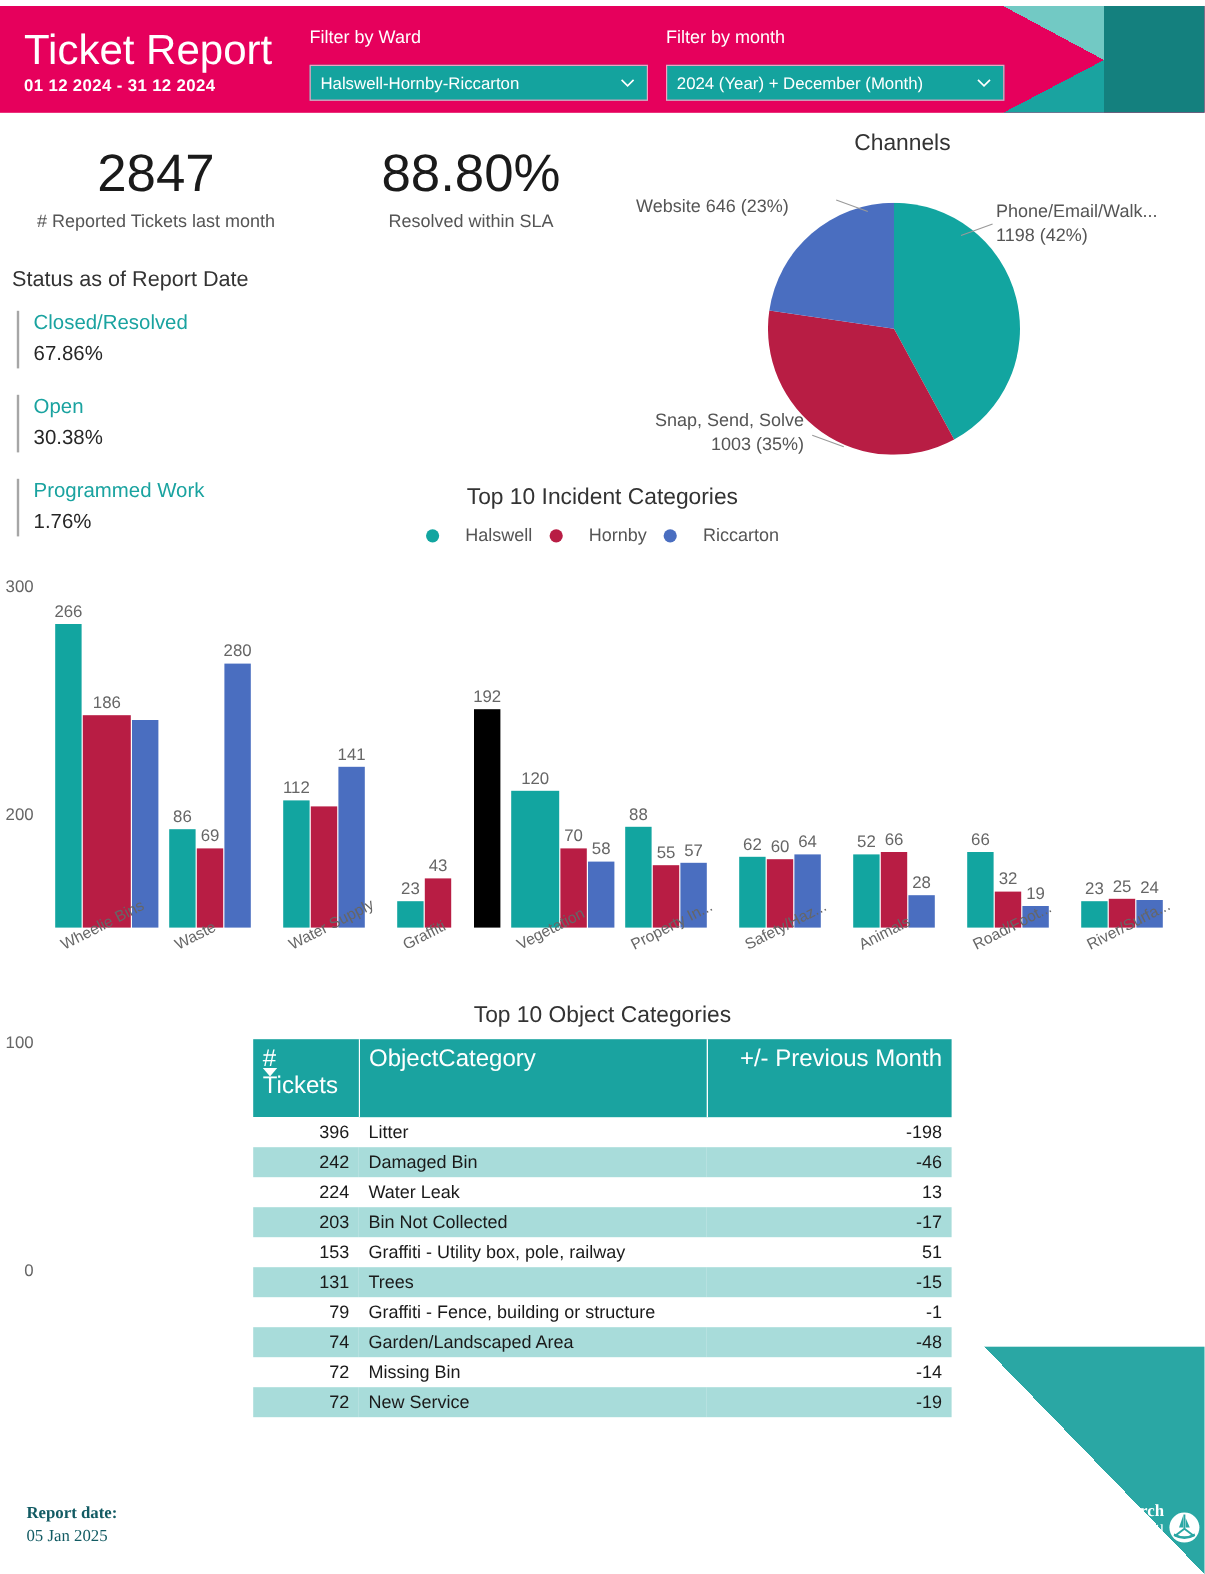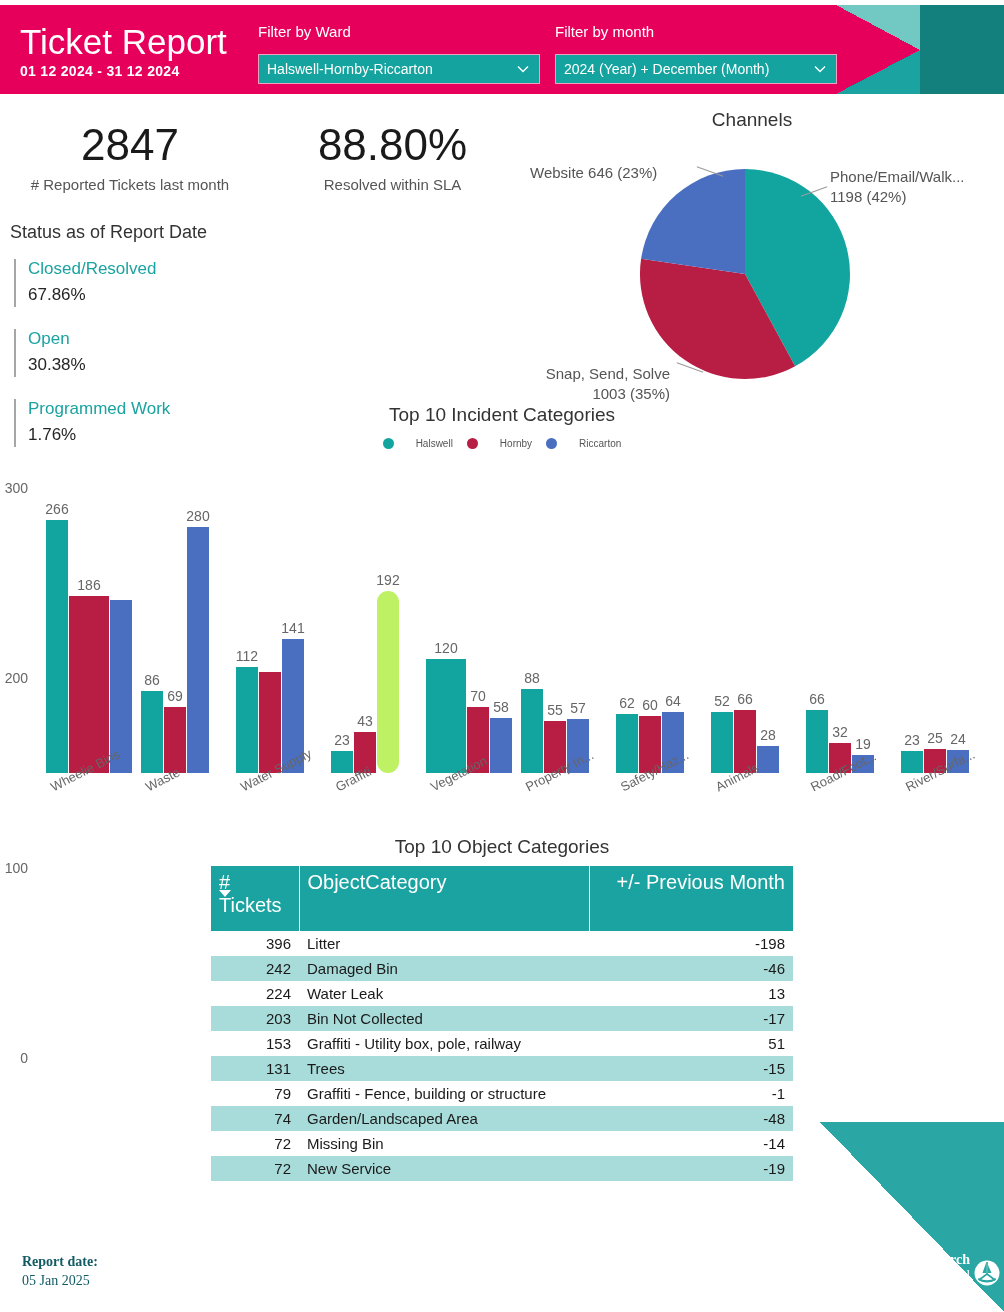--- a/index.html
+++ b/index.html
@@ -66,21 +66,21 @@
   #pie-section { position: absolute; left: 500px; top: 105px; width: 504px; height: 290px; }
   .pie-title { position:absolute; left:0; right:0; top:4px; text-align:center; font-size:19px; color:#333; }
   #pie-wrap { position:absolute; left:140px; top:64px; width:210px; height:210px; }
   .pie-label { position:absolute; font-size:15px; color:#555555; line-height:20px; white-space:nowrap; }
   .leader { position:absolute; border-bottom:1px solid #9a9a9a; }
 
   
   #bar-section { position: absolute; left: 0; top: 400px; width: 1004px; height: 440px; }
   .bar-title { position:absolute; left:0; right:0; top:4px; text-align:center; font-size:19px; color:#333; }
   .legend { position:absolute; left:0; right:0; top:38px; display:flex; justify-content:center; gap:14px; }
-  .legend-item { display:flex; align-items:center; gap:22px; font-size:10px; color:#555; }
+  .legend-item { display:flex; align-items:center; gap:22px; font-size:15px; color:#555; }
   .dot { width:11px; height:11px; border-radius:50%; display:inline-block; }
 
   #plot { position:absolute; left:34px; top:88px; width:950px; height:285px; }
   .ytick { position:absolute; right:calc(100% + 6px); font-size:14px; color:#666; transform:translateY(-50%); white-space:nowrap; }
   .gridline { position:absolute; left:0; right:0; height:1px; }
   .group { position:absolute; bottom:0; display:flex; align-items:flex-end; gap:0px; }
   .bar { position:relative; }
   .bar-val {
     position:absolute; bottom:100%; left:50%; transform:translateX(-50%);
     font-size:14px; color:#666; margin-bottom:3px; white-space:nowrap;
@@ -197,21 +197,21 @@
           <path d="M 105 105 L 105.00 0.00 A 105 105 0 0 1 155.12 197.26 Z" fill="#12A5A0"></path>
           <path d="M 105 105 L 155.12 197.26 A 105 105 0 0 1 1.10 89.82 Z" fill="#B81D44"></path>
           <path d="M 105 105 L 1.10 89.82 A 105 105 0 0 1 105.00 0.00 Z" fill="#4A6EC0"></path>
         </svg></div>
     <div id="pie-labels">
         <div class="pie-label" style="left: 330px; top: 62px; text-align: left;">
           <div>Phone/Email/Walk...</div>
           <div>1198 (42%)</div>
         </div>
         <div class="leader" style="left: 300px; top: 86px; width: 28px; transform: rotate(-20deg);"></div>
-        <div class="pie-label" style="left: 10px; top: 259px; width: 160px; text-align: right;">
+        <div class="pie-label" style="left: 10px; top: 236px; width: 160px; text-align: right;">
           <div>Snap, Send, Solve</div>
           <div>1003 (35%)</div>
         </div>
         <div class="leader" style="left: 176px; top: 262px; width: 28px; transform: rotate(20deg);"></div>
         <div class="pie-label" style="left: 30px; top: 58px; text-align: left;">
           <div>Website 646 (23%)</div>
         </div>
         <div class="leader" style="left: 196px; top: 66px; width: 28px; transform: rotate(20deg);"></div>
       </div>
   </div>
@@ -254,41 +254,41 @@
           </div>
           <div class="bar" style="width: 22px; height: 172.9px; background: rgb(74, 110, 192); margin-left: 1px;"></div>
         </div>
         <div class="group" style="left: 107px; height: 285px;">
           <div class="bar" style="width: 22px; height: 81.7px; background: rgb(18, 165, 160); margin-left: 0px;">
             <span class="bar-val">86</span>
           </div>
           <div class="bar" style="width: 22px; height: 65.55px; background: rgb(184, 29, 68); margin-left: 1px;">
             <span class="bar-val">69</span>
           </div>
-          <div class="bar" style="width: 22px; height: 246px; background: rgb(74, 110, 192); margin-left: 1px;">
+          <div class="bar" style="width: 22px; height: 220px; background: rgb(74, 110, 192); margin-left: 1px;">
             <span class="bar-val">280</span>
           </div>
         </div>
         <div class="group" style="left: 202px; height: 285px;">
           <div class="bar" style="width: 22px; height: 106.4px; background: rgb(18, 165, 160); margin-left: 0px;">
             <span class="bar-val">112</span>
           </div>
           <div class="bar" style="width: 22px; height: 100.7px; background: rgb(184, 29, 68); margin-left: 1px;"></div>
           <div class="bar" style="width: 22px; height: 133.95px; background: rgb(74, 110, 192); margin-left: 1px;">
             <span class="bar-val">141</span>
           </div>
         </div>
         <div class="group" style="left: 297px; height: 285px;">
           <div class="bar" style="width: 22px; height: 21.85px; background: rgb(18, 165, 160); margin-left: 0px;">
             <span class="bar-val">23</span>
           </div>
           <div class="bar" style="width: 22px; height: 40.85px; background: rgb(184, 29, 68); margin-left: 1px;">
             <span class="bar-val">43</span>
           </div>
-          <div class="bar" style="width: 22px; height: 182.4px; background: #bef264; margin-left: 1px; border-radius: 11px;">
+          <div class="bar" style="width: 22px; height: 182.4px; background: #000000; margin-left: 19px;">
             <span class="bar-val">192</span>
           </div>
         </div>
         <div class="group" style="left: 392px; height: 285px;">
           <div class="bar" style="width: 40px; height: 114px; background: rgb(18, 165, 160); margin-left: 0px;">
             <span class="bar-val">120</span>
           </div>
           <div class="bar" style="width: 22px; height: 66.5px; background: rgb(184, 29, 68); margin-left: 1px;">
             <span class="bar-val">70</span>
           </div>

